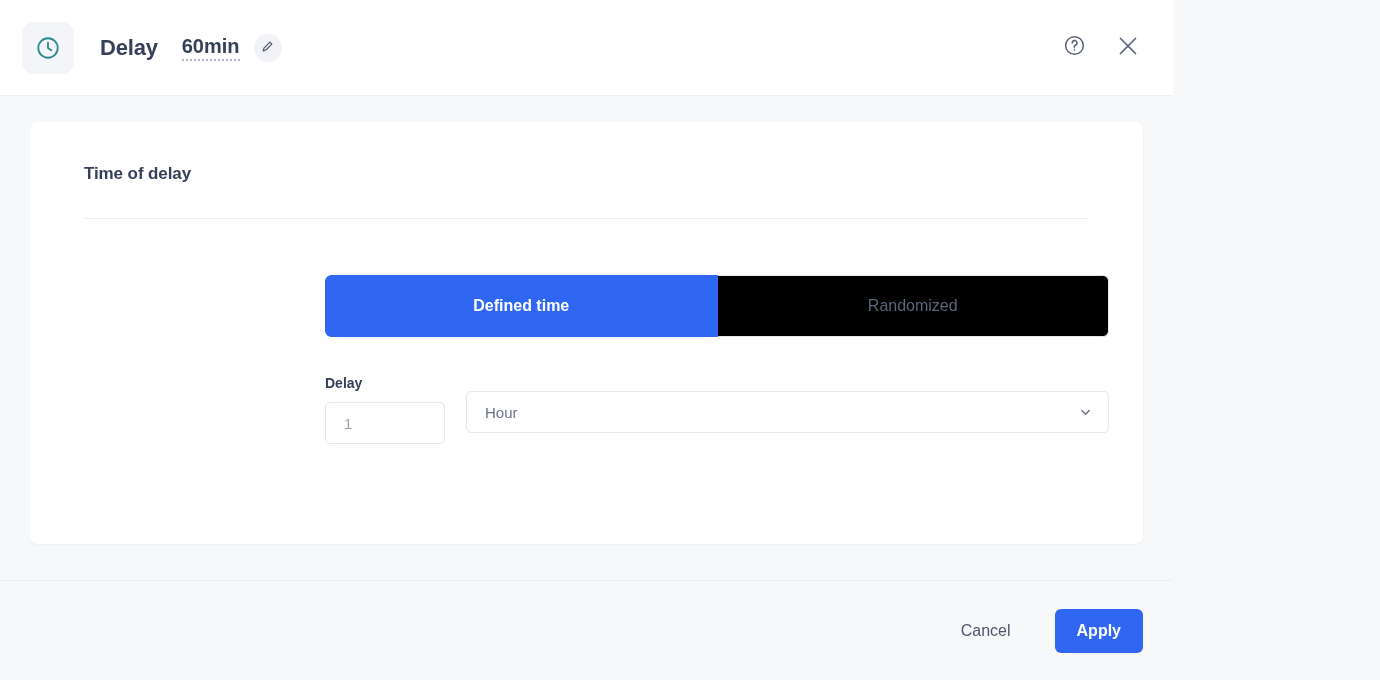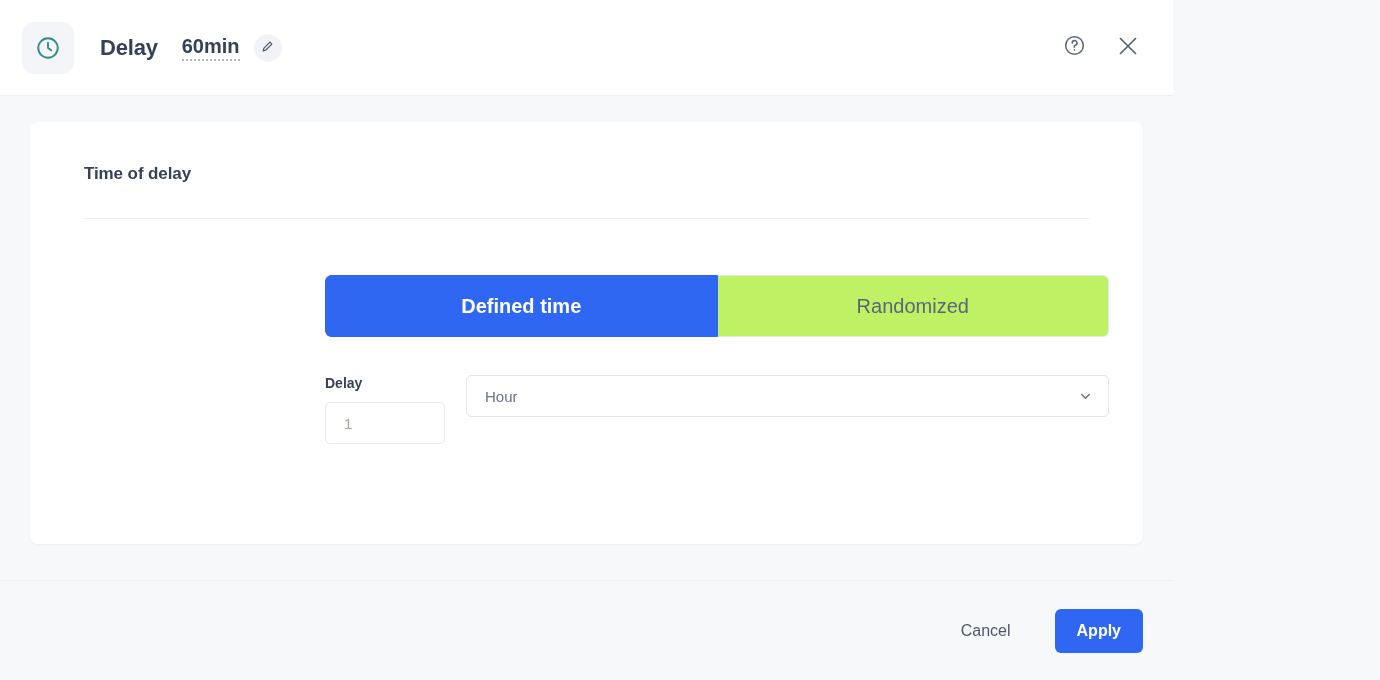--- a/index.html
+++ b/index.html
@@ -129,36 +129,36 @@
     width: 784px;
     height: 62px;
     border-radius: 6px;
     overflow: hidden;
   }
   .seg-btn {
     flex: 1 1 0;
     display: flex;
     align-items: center;
     justify-content: center;
-    font-size: 20px;
+    font-size: 16px;
     cursor: pointer;
     border: 1px solid #e3e7ee;
     margin-left: -1px;
   }
   .seg-btn:first-child { margin-left: 0; }
   .seg-btn.active {
     background: #2f67f2;
     color: #ffffff;
     font-weight: bold;
     border-color: #2f67f2;
     border-radius: 6px 0 0 6px;
     z-index: 2;
   }
   .seg-btn.inactive {
-    background: #bef264;
+    background: #000000;
     color: #5b6478;
     border-radius: 0 6px 6px 0;
   }
 
   
   .fields-row {
     display: flex;
     margin: 38px 0 0 263px;
     gap: 21px;
   }
@@ -189,20 +189,21 @@
     height: 42px;
     border: 1px solid #e3e7ee;
     border-radius: 5px;
     background: #ffffff;
     display: flex;
     align-items: center;
     padding: 0 18px;
     font-size: 15px;
     color: #6b7386;
     cursor: pointer;
+    margin-top: 16px;
   }
   .select-chevron {
     position: absolute;
     right: 16px;
     top: 50%;
     transform: translateY(-50%);
     color: #6b7386;
     display: flex;
     pointer-events: none;
   }

